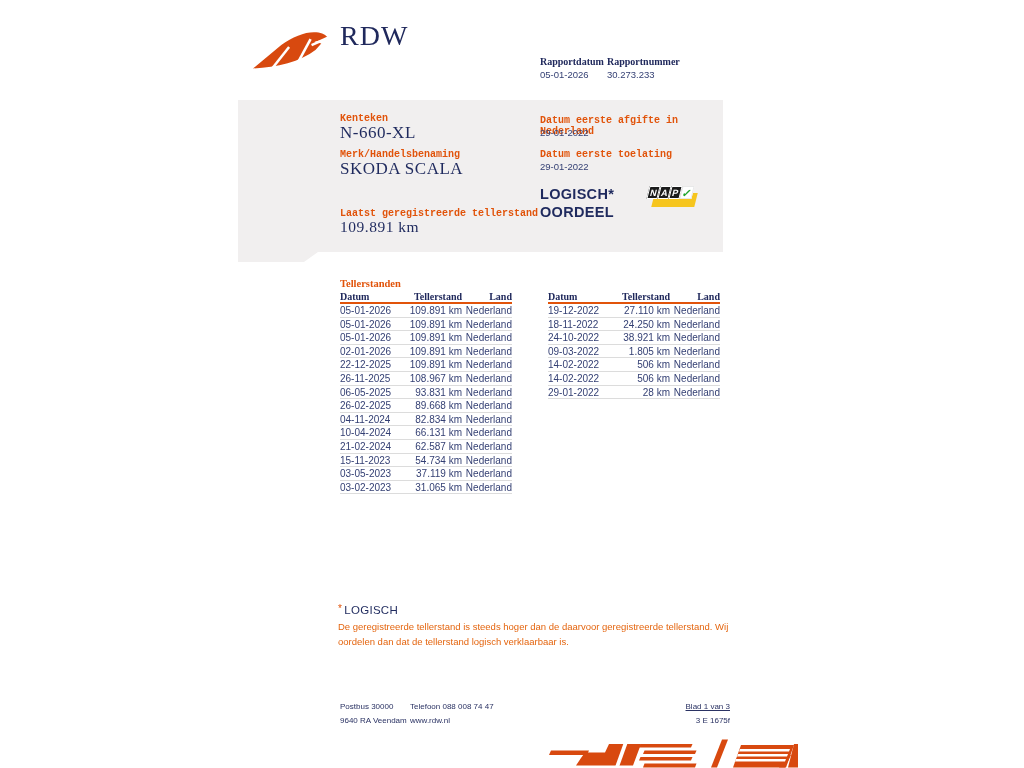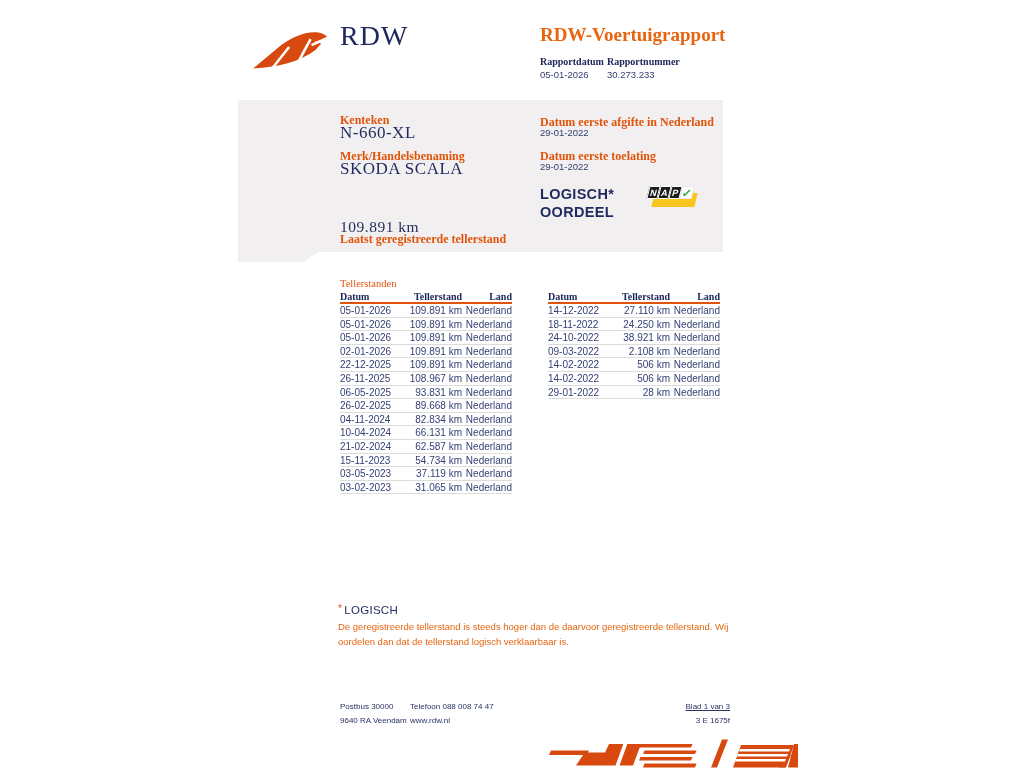--- a/index.html
+++ b/index.html
@@ -14,42 +14,42 @@
   .doc-title { position:absolute; left:540px; top:24px; font-family:"Liberation Serif",serif;
                font-weight:bold; font-size:19px; color:#E8650F; }
   .meta-label { position:absolute; font-family:"Liberation Serif",serif; font-weight:bold;
                 font-size:10px; color:#20295C; }
   .meta-value { position:absolute; font-size:9.5px; color:#333F73; }
 
   
   .panel { position:absolute; left:238px; top:100px; width:485px; height:162px;
            background:#F1EFEF;
            clip-path:polygon(0 0,485px 0,485px 152px,80px 152px,66px 162px,0 162px); }
-  .p-label { position:absolute; font-family:Liberation Serif, serif; font-weight:bold;
-             font-size:12px; color:#E1530A; }
+  .p-label { position:absolute; font-family:Liberation Mono, monospace; font-weight:bold;
+             font-size:10px; color:#E1530A; }
   .p-value-serif { position:absolute; font-family:"Liberation Serif",serif;
                    font-size:17px; color:#1F2A5E; letter-spacing:0.5px; }
   .p-value-sans { position:absolute; font-size:9.5px; color:#333F73; }
   .oordeel { position:absolute; left:302px; top:85px; font-weight:bold; font-size:14.5px;
              line-height:18px; color:#1F2A5E; letter-spacing:0.3px; }
 
   
   .nap { position:absolute; left:408px; top:85px; width:52px; height:26px; }
   .nap-yellow { position:absolute; left:7px; top:8px; width:43px; height:14px;
                 background:#F6C51E; transform:skewX(-14deg); }
   .nap-box { position:absolute; top:1px; width:11px; height:13px; background:#1b1b1b;
              transform:skewX(-14deg); color:#fff; font-weight:bold; font-size:9px;
              text-align:center; line-height:13px; border:1px solid #fff; }
   .nap-check { position:absolute; top:1px; width:12px; height:13px; background:#fff;
                transform:skewX(-14deg); color:#1FA32C; font-weight:bold; font-size:11px;
                text-align:center; line-height:13px; border:1px solid #e8e8e8; }
 
   
   .tables-title { position:absolute; left:340px; top:278px; font-family:"Liberation Serif",serif;
-                  font-weight:normal; font-size:10.5px; color:#E1530A; }
+                  font-weight:bold; font-size:10.5px; color:#E1530A; }
   .mtable { position:absolute; top:291px; width:172px; }
   .mtable.left { left:340px; }
   .mtable.right { left:548px; }
   .thead { display:flex; font-family:"Liberation Serif",serif; font-weight:bold; font-size:10px;
            color:#20295C; border-bottom:2px solid #E1530A; padding-bottom:0; }
   .trow { display:flex; font-size:10px; color:#333F73; height:13.6px; line-height:13.6px;
           border-bottom:1px solid #DCDCDC; }
   .c0 { width:66px; text-align:left; }
   .c1 { width:56px; text-align:right; }
   .c2 { flex:1; text-align:right; }
@@ -75,34 +75,33 @@
   <svg class="logo-feather" viewBox="0 0 84 46" xmlns="http://www.w3.org/2000/svg">
     <path d="M1,45 L30,21 C42,12 56,7 66,8 C72,8.5 76,11 78,14 L64,17.5 L71,19.5 L65,26 C50,38 24,44 1,45 Z" fill="#D8490F"></path>
     <g stroke="#ffffff" stroke-width="2.6">
       <line x1="19" y1="47" x2="38" y2="23"></line>
       <line x1="47" y1="39" x2="60" y2="15"></line>
       <line x1="61" y1="21" x2="79" y2="13"></line>
     </g>
   </svg>
   <div class="logo-text">RDW</div>
 
-  <div class="doc-title">RDW-Voertuigrapport</div>
   <div class="meta-label" style="left:540px;top:56px;">Rapportdatum</div>
   <div class="meta-label" style="left:607px;top:56px;">Rapportnummer</div>
   <div class="meta-value" style="left:540px;top:69px;">05-01-2026</div>
   <div class="meta-value" style="left:607px;top:69px;">30.273.233</div>
 
   <div class="panel">
     <div class="p-label" style="left:102px;top:13px;">Kenteken</div>
     <div class="p-value-serif" style="left:102px;top:23px;">N-660-XL</div>
 
     <div class="p-label" style="left:102px;top:49px;">Merk/Handelsbenaming</div>
     <div class="p-value-serif" style="left:102px;top:59px;">SKODA SCALA</div>
 
-    <div class="p-label" style="left:102px;top:108px;margin-top:24px;">Laatst geregistreerde tellerstand</div>
+    <div class="p-label" style="left:102px;top:108px;">Laatst geregistreerde tellerstand</div>
     <div class="p-value-serif" style="left:102px;top:118px;font-size:15.5px;">109.891 km</div>
 
     <div class="p-label" style="left:302px;top:15px;">Datum eerste afgifte in Nederland</div>
     <div class="p-value-sans" style="left:302px;top:27px;">29-01-2022</div>
 
     <div class="p-label" style="left:302px;top:49px;">Datum eerste toelating</div>
     <div class="p-value-sans" style="left:302px;top:61px;">29-01-2022</div>
 
     <div class="oordeel">
       <div>LOGISCH*</div>
@@ -201,37 +200,37 @@
   </div>
 
   <div class="mtable right">
     <div class="thead">
       <span class="c0">Datum</span>
       <span class="c1">Tellerstand</span>
       <span class="c2">Land</span>
     </div>
     <div>
         <div class="trow">
-          <span class="c0">14-12-2022</span>
+          <span class="c0">19-12-2022</span>
           <span class="c1">27.110 km</span>
           <span class="c2">Nederland</span>
         </div>
         <div class="trow">
           <span class="c0">18-11-2022</span>
           <span class="c1">24.250 km</span>
           <span class="c2">Nederland</span>
         </div>
         <div class="trow">
           <span class="c0">24-10-2022</span>
           <span class="c1">38.921 km</span>
           <span class="c2">Nederland</span>
         </div>
         <div class="trow">
           <span class="c0">09-03-2022</span>
-          <span class="c1">2.108 km</span>
+          <span class="c1">1.805 km</span>
           <span class="c2">Nederland</span>
         </div>
         <div class="trow">
           <span class="c0">14-02-2022</span>
           <span class="c1">506 km</span>
           <span class="c2">Nederland</span>
         </div>
         <div class="trow">
           <span class="c0">14-02-2022</span>
           <span class="c1">506 km</span>

